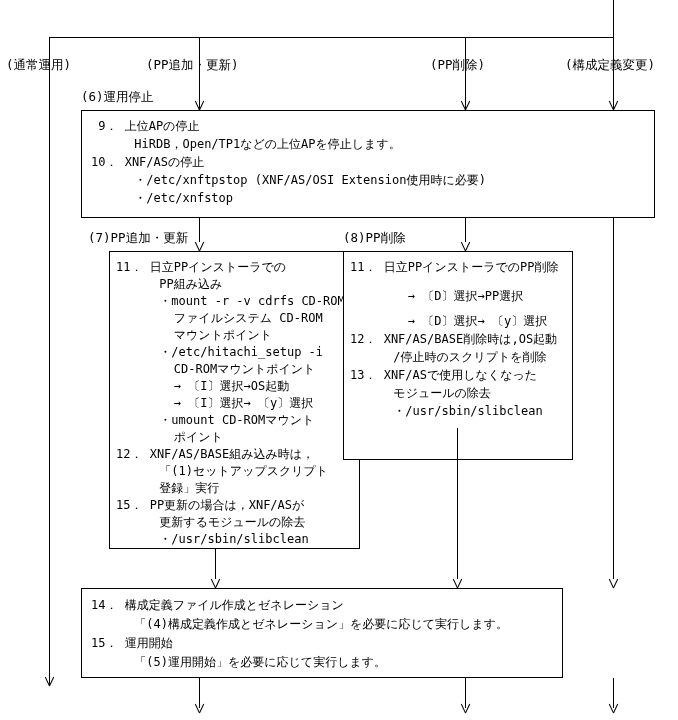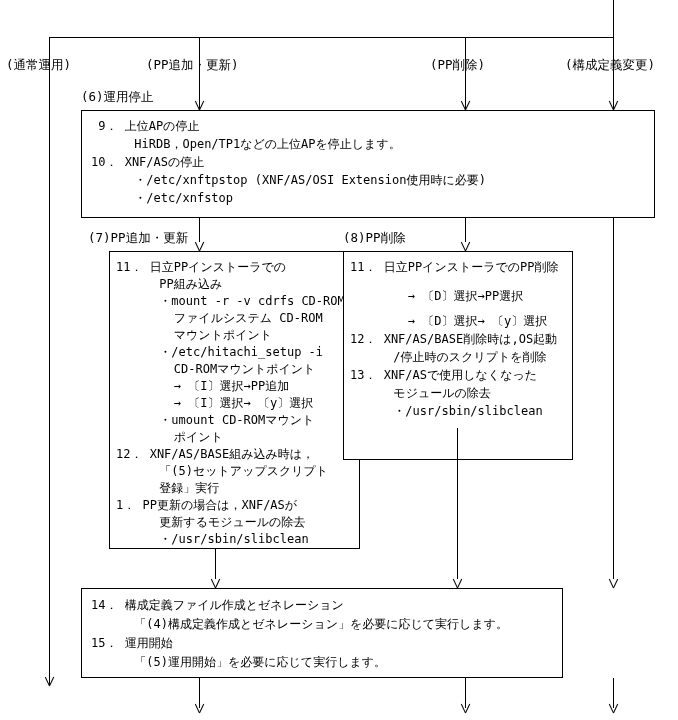--- a/index.html
+++ b/index.html
@@ -127,28 +127,28 @@
   <div class="sect-label" style="left:343px; top:231px;">(8)PP削除</div>
 
   <div class="box" style="left:109px; top:251px; width:251px; height:298px;">
     <div class="boxtext" style="left:6px; top:6px;">11． 日立PPインストーラでの</div>
     <div class="boxtext" style="left:6px; top:23px;">      PP組み込み</div>
     <div class="boxtext" style="left:6px; top:40px;">      ・mount -r -v cdrfs CD-ROM</div>
     <div class="boxtext" style="left:6px; top:57px;">        ファイルシステム CD-ROM</div>
     <div class="boxtext" style="left:6px; top:74px;">        マウントポイント</div>
     <div class="boxtext" style="left:6px; top:91px;">      ・/etc/hitachi_setup -i</div>
     <div class="boxtext" style="left:6px; top:108px;">        CD-ROMマウントポイント</div>
-    <div class="boxtext" style="left:6px; top:125px;">        → 〔I〕選択→PP追加</div>
+    <div class="boxtext" style="left:6px; top:125px;">        → 〔I〕選択→OS起動</div>
     <div class="boxtext" style="left:6px; top:142px;">        → 〔I〕選択→ 〔y〕選択</div>
     <div class="boxtext" style="left:6px; top:159px;">      ・umount CD-ROMマウント</div>
     <div class="boxtext" style="left:6px; top:176px;">        ポイント</div>
     <div class="boxtext" style="left:6px; top:193px;">12． XNF/AS/BASE組み込み時は，</div>
-    <div class="boxtext" style="left:6px; top:210px;">      「(5)セットアップスクリプト</div>
+    <div class="boxtext" style="left:6px; top:210px;">      「(1)セットアップスクリプト</div>
     <div class="boxtext" style="left:6px; top:227px;">      登録」実行</div>
-    <div class="boxtext" style="left:6px; top:244px;">1． PP更新の場合は，XNF/ASが</div>
+    <div class="boxtext" style="left:6px; top:244px;">15． PP更新の場合は，XNF/ASが</div>
     <div class="boxtext" style="left:6px; top:261px;">      更新するモジュールの除去</div>
     <div class="boxtext" style="left:6px; top:278px;">      ・/usr/sbin/slibclean</div>
   </div>
 
   <div class="box" style="left:343px; top:251px; width:230px; height:209px;">
     <div class="boxtext" style="left:6px; top:6px;">11． 日立PPインストーラでのPP削除</div>
     <div class="boxtext" style="left:6px; top:35px;">        → 〔D〕選択→PP選択</div>
     <div class="boxtext" style="left:6px; top:60px;">        → 〔D〕選択→ 〔y〕選択</div>
     <div class="boxtext" style="left:6px; top:78px;">12． XNF/AS/BASE削除時は,OS起動</div>
     <div class="boxtext" style="left:6px; top:96px;">      /停止時のスクリプトを削除</div>

